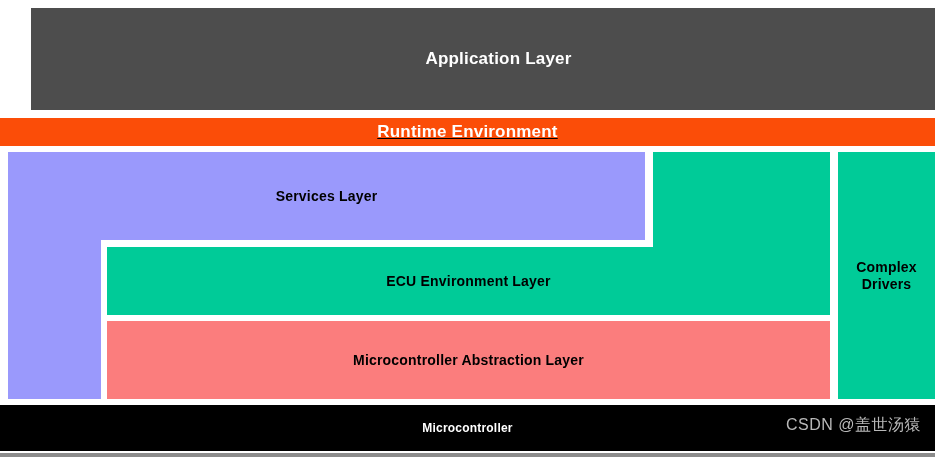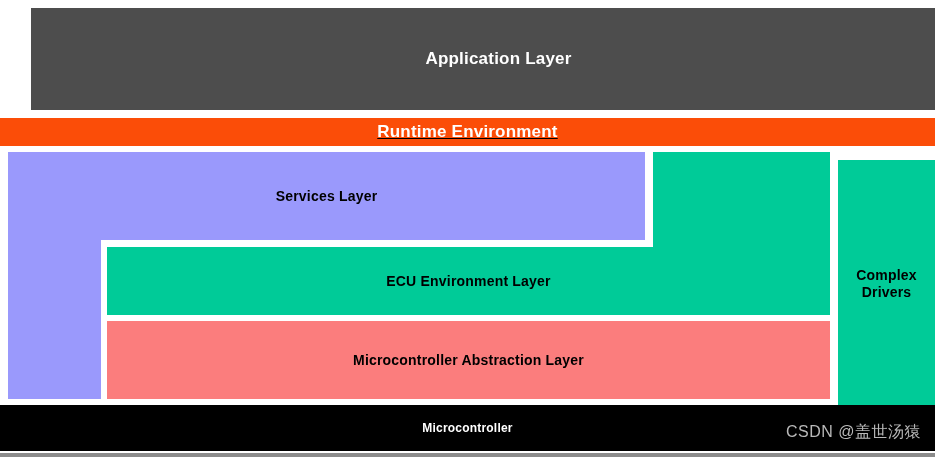--- a/index.html
+++ b/index.html
@@ -135,21 +135,21 @@
     background: #fb7d7d;
   }
   #mcal-layer .label {
     color: #000000;
     font-size: 14px;
   }
 
   
   #complex-drivers {
     left: 838px;
-    top: 8px;
+    top: 0px;
     width: 97px;
     height: 247px;
     background: #00cb98;
   }
   #complex-drivers .label {
     color: #000000;
     font-size: 14px;
   }
 
   
@@ -161,21 +161,21 @@
     background: #000000;
   }
   #microcontroller .label {
     color: #ffffff;
     font-size: 12px;
   }
 
   #watermark {
     position: absolute;
     right: 14px;
-    bottom: 8px;
+    bottom: 15px;
     color: #b9b9b9;
     font-size: 16px;
     font-weight: normal;
     letter-spacing: 0.5px;
     pointer-events: none;
     margin-left: 9px;
   }
 
   #bottom-rule {
     position: absolute;

